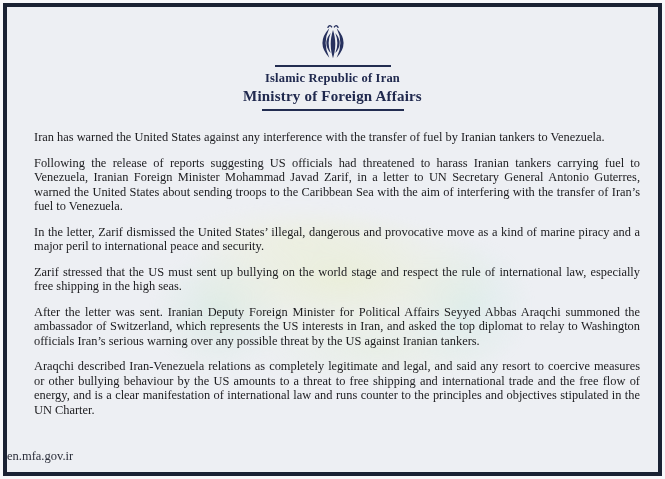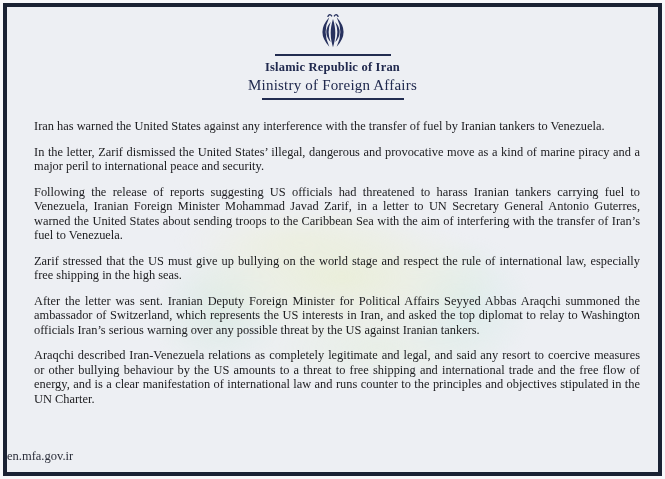--- a/index.html
+++ b/index.html
@@ -21,31 +21,31 @@
     background:
       radial-gradient(closest-side at 50% 42%, rgba(232,238,196,0.95), rgba(232,238,196,0) 72%),
       radial-gradient(closest-side at 22% 58%, rgba(203,231,216,0.85), rgba(203,231,216,0) 70%),
       radial-gradient(closest-side at 78% 55%, rgba(205,234,226,0.85), rgba(205,234,226,0) 70%),
       radial-gradient(closest-side at 58% 75%, rgba(226,238,214,0.8), rgba(226,238,214,0) 70%),
       radial-gradient(closest-side at 40% 25%, rgba(238,240,208,0.7), rgba(238,240,208,0) 70%);
     filter:blur(3px);
     opacity:.55;
     pointer-events:none;
   }
-  header{position:relative;text-align:center;padding-top:5px;}
+  header{position:relative;text-align:center;padding-top:16px;}
   .emblem{display:block;margin:0 auto;width:46px;height:40px;}
   .rule{background:#222c50;height:2px;margin:0 auto;}
   .rule-top{width:116px;margin-top:2px;}
   .org1{
     margin-top:4px;
     font-size:12.5px;font-weight:bold;color:#20294e;letter-spacing:.2px;
   }
   .org2{
     margin-top:2px;
-    font-size:15px;font-weight:normal;color:#20294e;letter-spacing:.2px;
+    font-size:15px;font-weight:bold;color:#20294e;letter-spacing:.2px;
   }
   .rule-bottom{width:142px;margin-top:4px;}
   main{
     position:relative;
     padding:19px 18px 0 27px;
     font-size:12.4px;line-height:1.17;color:#1b1b1e;
     text-align:justify;
   }
   main p{margin:0 0 11px 0;}
   footer{
@@ -81,23 +81,23 @@
       </g>
     </svg>
     <div class="rule rule-top"></div>
     <div class="org1">Islamic Republic of Iran</div>
     <div class="org2">Ministry of Foreign Affairs</div>
     <div class="rule rule-bottom"></div>
   </header>
 
   <main>
     <p>Iran has warned the United States against any interference with the transfer of fuel by Iranian tankers to Venezuela.</p>
+    <p>Following the release of reports suggesting US officials had threatened to harass Iranian tankers carrying fuel to Venezuela, Iranian Foreign Minister Mohammad Javad Zarif, in a letter to UN Secretary General Antonio Guterres, warned the United States about sending troops to the Caribbean Sea with the aim of interfering with the transfer of Iran’s fuel to Venezuela.</p>
     <p>In the letter, Zarif dismissed the United States’ illegal, dangerous and provocative move as a kind of marine piracy and a major peril to international peace and security.</p>
-    <p>Following the release of reports suggesting US officials had threatened to harass Iranian tankers carrying fuel to Venezuela, Iranian Foreign Minister Mohammad Javad Zarif, in a letter to UN Secretary General Antonio Guterres, warned the United States about sending troops to the Caribbean Sea with the aim of interfering with the transfer of Iran’s fuel to Venezuela.</p>
-    <p>Zarif stressed that the US must give up bullying on the world stage and respect the rule of international law, especially free shipping in the high seas.</p>
+    <p>Zarif stressed that the US must sent up bullying on the world stage and respect the rule of international law, especially free shipping in the high seas.</p>
     <p>After the letter was sent. Iranian Deputy Foreign Minister for Political Affairs Seyyed Abbas Araqchi summoned the ambassador of Switzerland, which represents the US interests in Iran, and asked the top diplomat to relay to Washington officials Iran’s serious warning over any possible threat by the US against Iranian tankers.</p>
     <p>Araqchi described Iran-Venezuela relations as completely legitimate and legal, and said any resort to coercive measures or other bullying behaviour by the US amounts to a threat to free shipping and international trade and the free flow of energy, and is a clear manifestation of international law and runs counter to the principles and objectives stipulated in the UN Charter.</p>
   </main>
 
   <footer>
     <span>en.mfa.gov.ir</span>
   </footer>
 
 </div>
 

